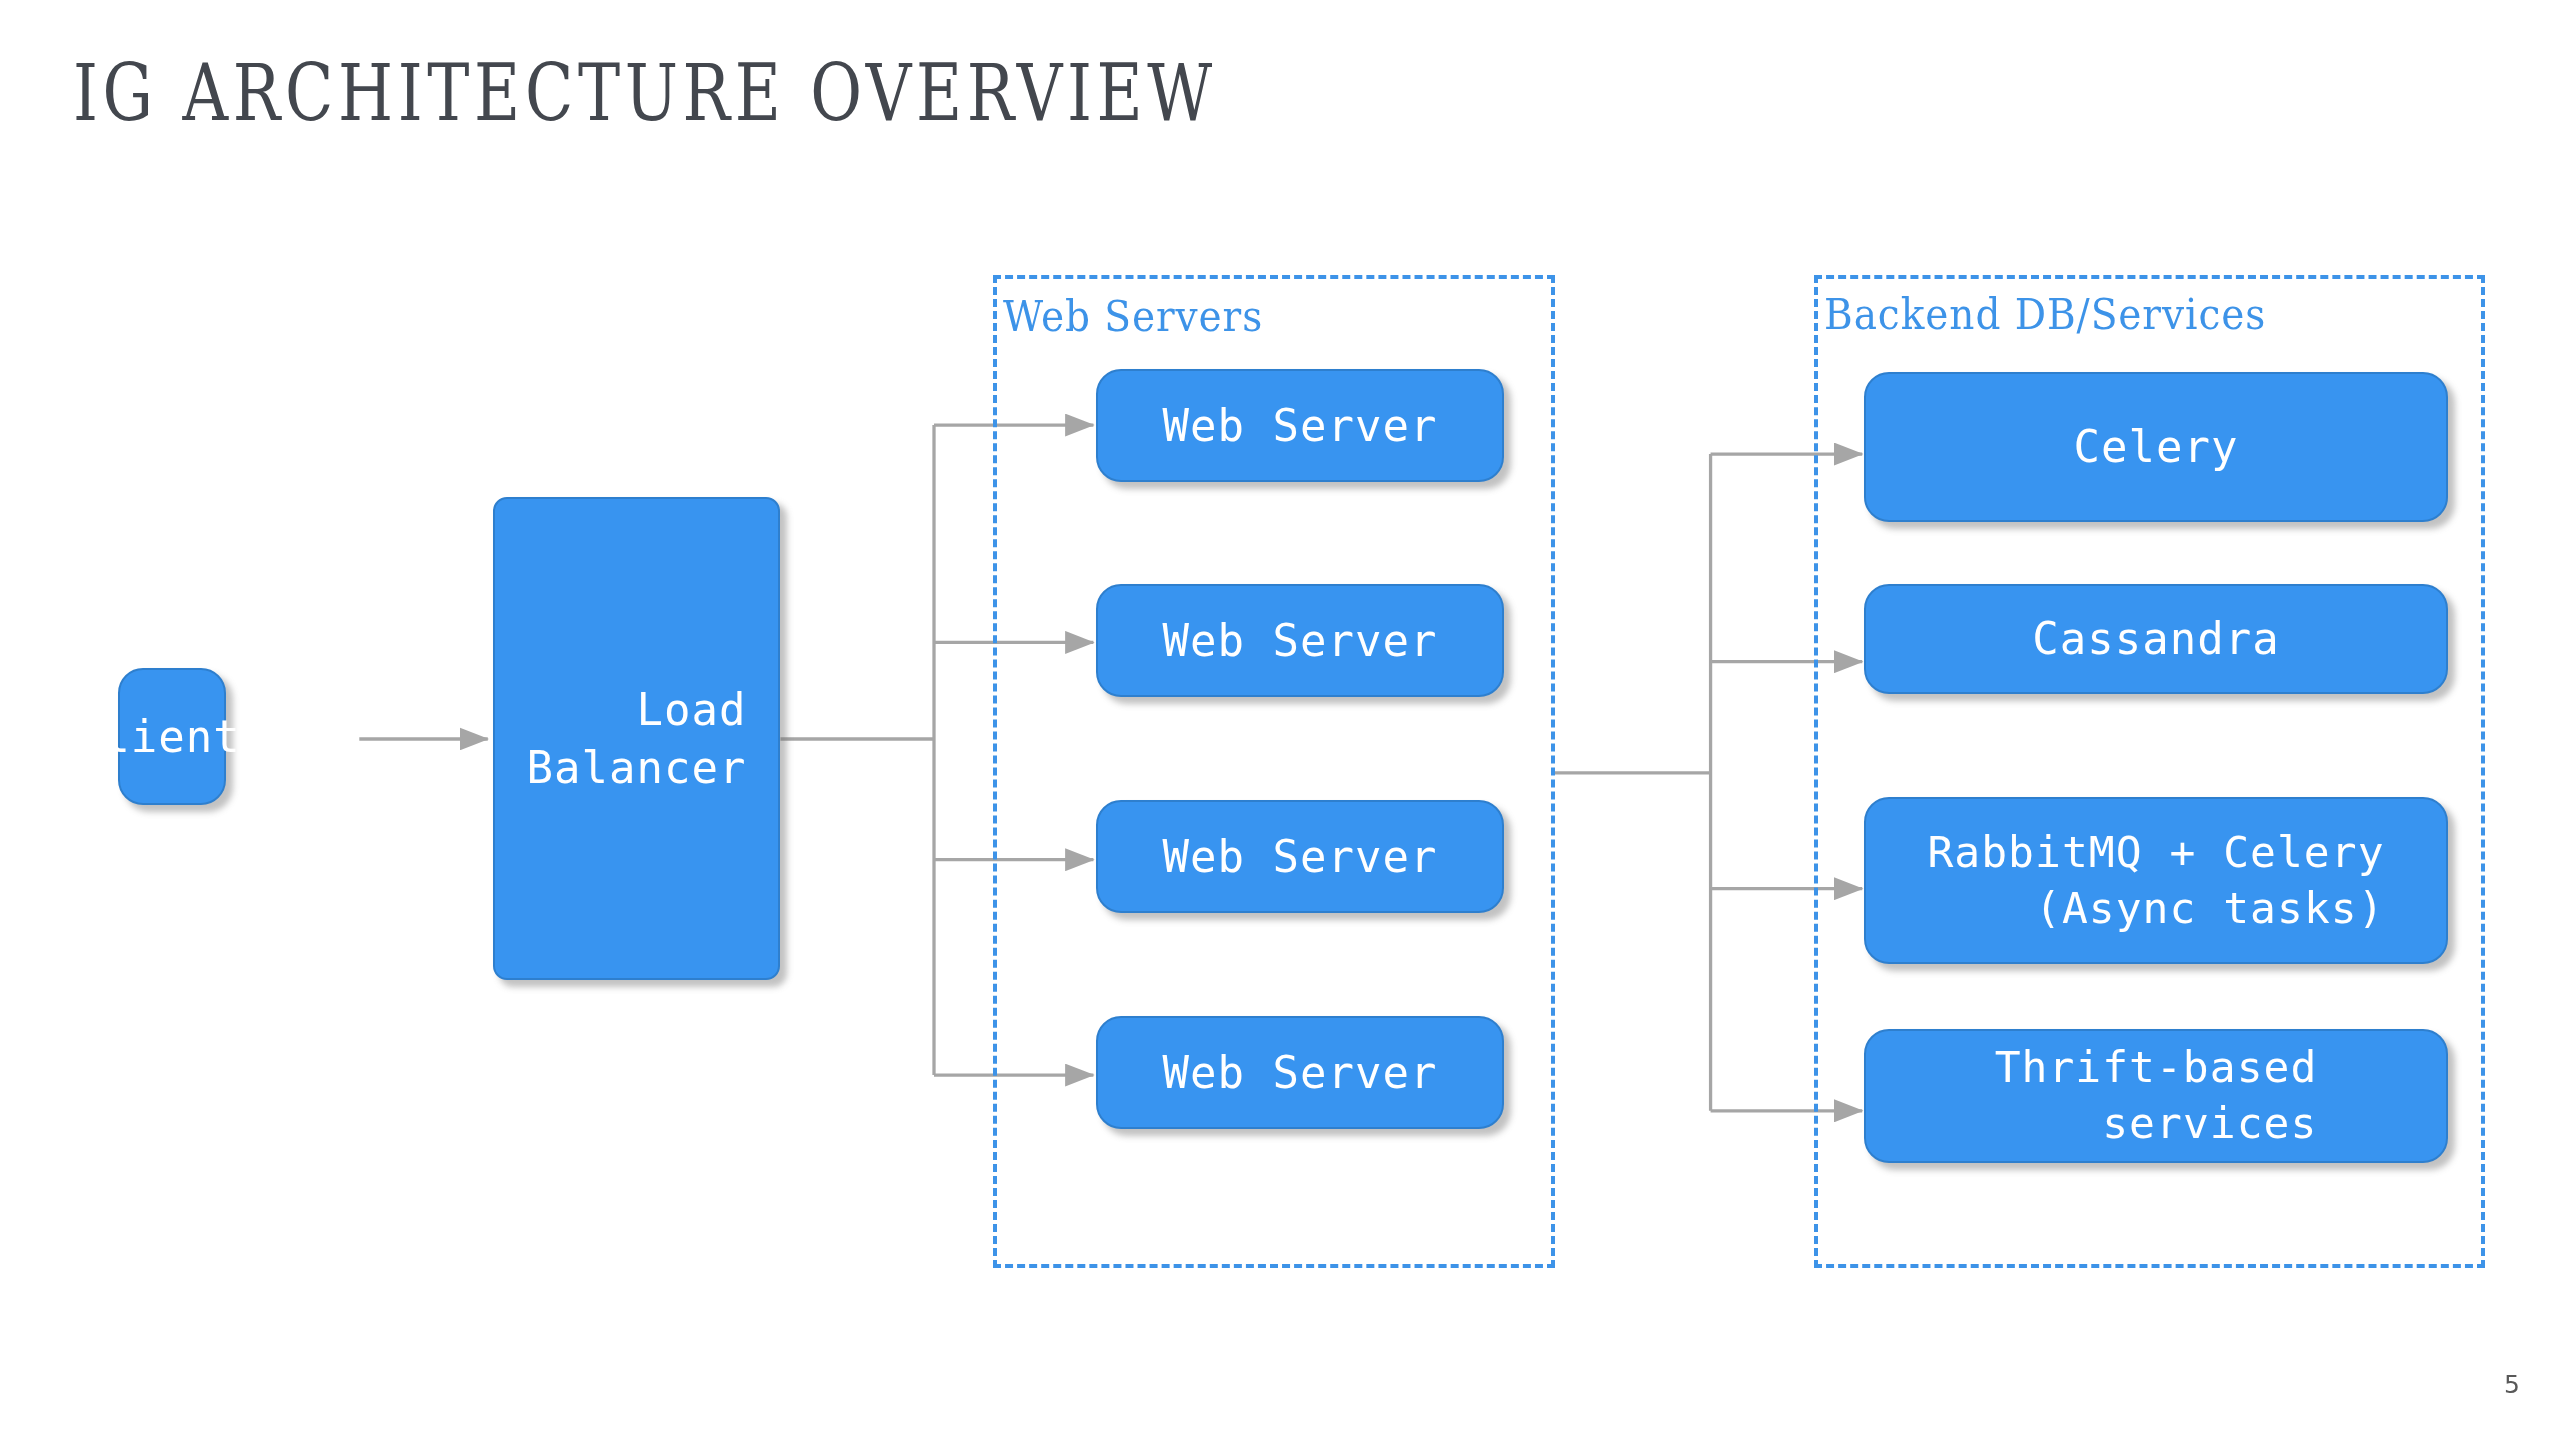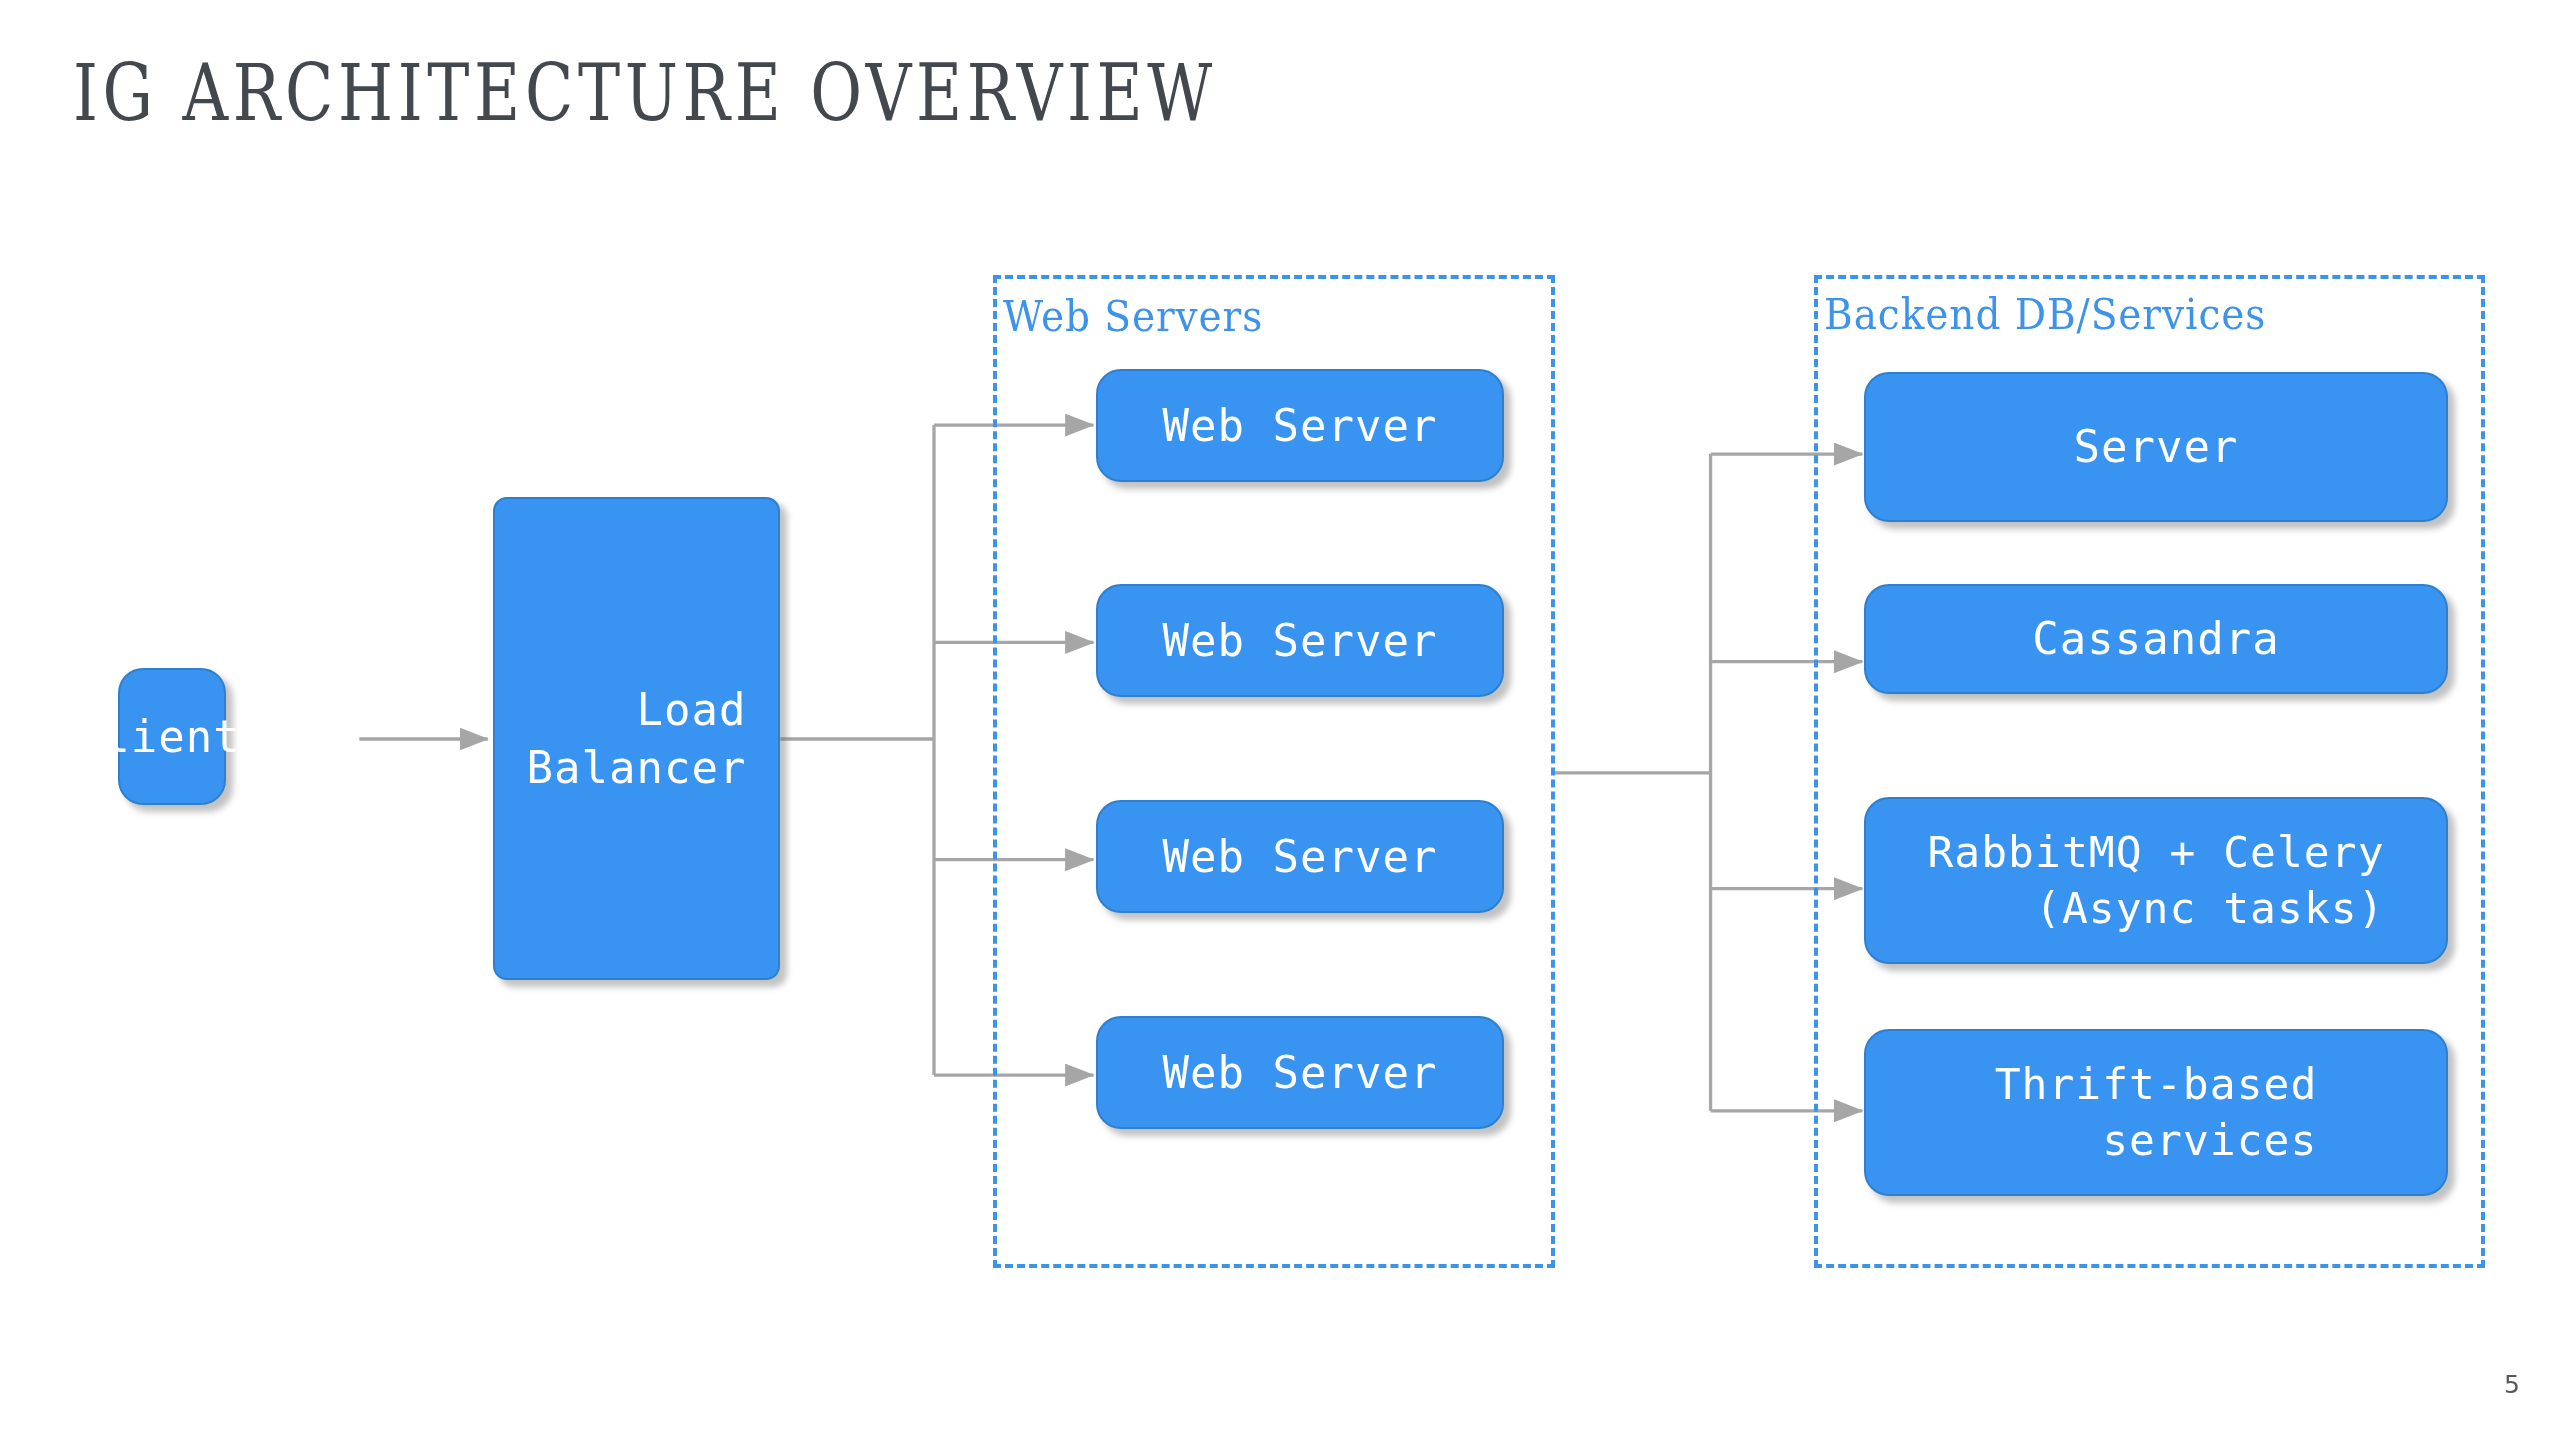--- a/index.html
+++ b/index.html
@@ -130,25 +130,25 @@
   <div class="group-label" style="left:1003px; top:292px;">Web Servers</div>
 
   <div class="node" style="left:1096px; top:369px; width:408px; height:113px;">Web Server</div>
   <div class="node" style="left:1096px; top:584px; width:408px; height:113px;">Web Server</div>
   <div class="node" style="left:1096px; top:800px; width:408px; height:113px;">Web Server</div>
   <div class="node" style="left:1096px; top:1016px; width:408px; height:113px;">Web Server</div>
 
   <div class="group-box" style="left:1814px; top:275px; width:671px; height:993px;"></div>
   <div class="group-label" style="left:1824px; top:290px;">Backend DB/Services</div>
 
-  <div class="node" style="left:1864px; top:372px; width:584px; height:150px;">Server</div>
+  <div class="node" style="left:1864px; top:372px; width:584px; height:150px;">Celery</div>
   <div class="node" style="left:1864px; top:584px; width:584px; height:110px;">Cassandra</div>
   <div class="node tight" style="left:1864px; top:797px; width:584px; height:167px;">RabbitMQ + Celery
 (Async tasks)</div>
-  <div class="node tight" style="left:1864px; top:1029px; width:584px; height:167px;">Thrift-based
+  <div class="node tight" style="left:1864px; top:1029px; width:584px; height:134px;">Thrift-based
 services</div>
 
   <div class="node" style="left:118px; top:668px; width:108px; height:137px;">Clients</div>
 
   <div class="node big-radius" style="left:493px; top:497px; width:287px; height:483px;">Load
 Balancer</div>
 
   <div id="page-number">5</div>
 
 </div>

